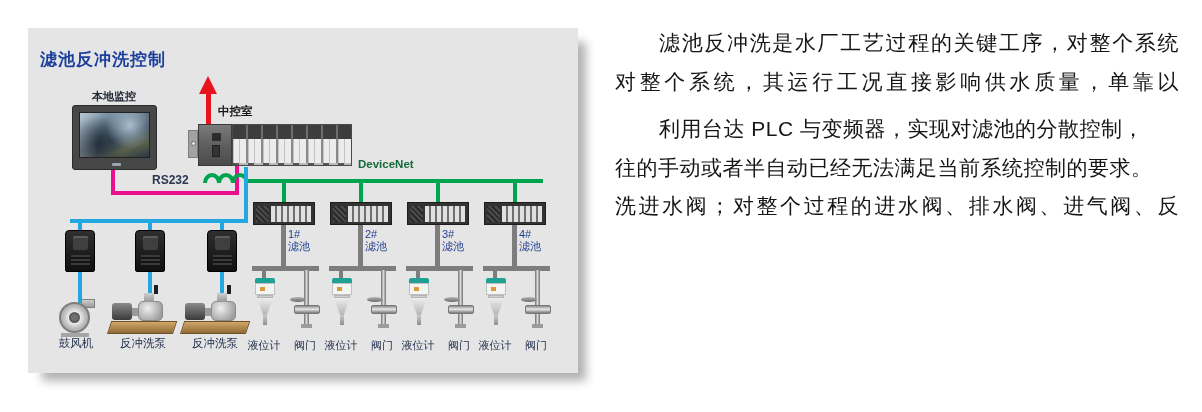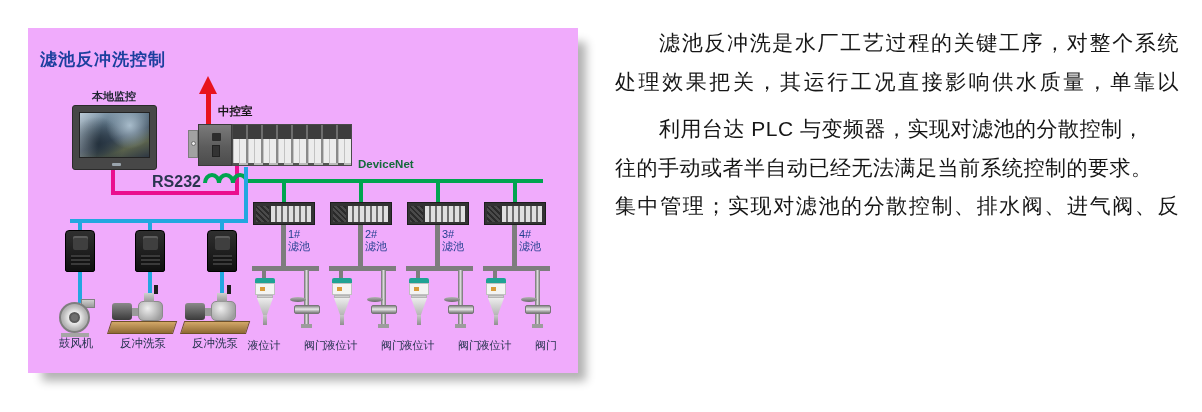--- a/index.html
+++ b/index.html
@@ -1,21 +1,21 @@
 <!DOCTYPE html>
 <html><head>
 <meta charset="utf-8">
 <style>
   * { margin:0; padding:0; box-sizing:border-box; }
   html,body { width:1202px; height:412px; background:#ffffff; overflow:hidden;
               font-family:"Liberation Sans","DejaVu Sans",sans-serif; }
 
   
   .card { position:absolute; left:28px; top:28px; width:550px; height:345px;
-          background:#f0abfc; box-shadow:11px 11px 9px -3px rgba(0,0,0,0.30); }
+          background:#e5e5e5; box-shadow:11px 11px 9px -3px rgba(0,0,0,0.30); }
   .abs { position:absolute; }
   .card-title { left:12px; top:20px; font-size:17px; font-weight:bold; color:#1c3f9e; letter-spacing:1px; }
 
   .small-lbl { font-size:11px; color:#1e2430;font-weight:bold; }
 
   
   .hmi { left:44px; top:77px; width:85px; height:65px; background:#474747;
          border:1px solid #2b2b2b; border-radius:3px; }
   .hmi-screen { position:absolute; left:6px; top:6px; width:71px; height:46px;
     border:1px solid #222;
@@ -45,21 +45,21 @@
   .arrow-bar { left:178px; top:66px; width:5px; height:31px; background:#e8131d; }
   .arrow-head { left:171px; top:48px; width:0; height:0;
                 border-left:9px solid transparent; border-right:9px solid transparent;
                 border-bottom:18px solid #e8131d; }
   .ctrl-room { left:190px; top:76px; font-size:11.5px; font-weight:bold; color:#151515; }
 
   
   .m { background:#ea0f8e; }   
   .b { background:#22a7e0; }   
   .g { background:#00a44f; }   
-  .rs232-lbl { left:124px; top:145px; font-size:16px; font-weight:600; color:#2a3550; }
+  .rs232-lbl { left:124px; top:145px; font-size:12px; font-weight:600; color:#2a3550; }
   .devnet-lbl { left:330px; top:130px; font-size:11.5px; font-weight:bold; color:#156a3a; }
 
   
   .vfd { width:30px; height:42px; background:linear-gradient(180deg,#2f2f2f,#101010); border-radius:4px 4px 2px 2px; border:1px solid #000; }
   .vfd-pad { position:absolute; left:7px; top:5px; width:15px; height:14px; background:#3f3f3f; border-radius:2px;
              box-shadow:inset 0 2px 0 #5c5c5c; }
   .vfd-vents { position:absolute; left:5px; bottom:4px; width:19px; height:12px;
                background:repeating-linear-gradient(180deg,#3a3a3a 0 2px,#141414 2px 4px); }
 
   
@@ -103,21 +103,21 @@
              clip-path:polygon(0 0,100% 0,62% 100%,38% 100%); background:linear-gradient(180deg,#ededed,#b5b5b5); }
   .sn-tip { position:absolute; left:10px; top:37px; width:4px; height:10px; background:linear-gradient(180deg,#c9c9c9,#8f8f8f); }
   .vv-pipe { position:absolute; left:51px; top:68px; width:5px; height:57px;
              background:linear-gradient(90deg,#6f6f6f,#d9d9d9 50%,#6f6f6f); }
   .vv-handle { position:absolute; left:37px; top:95px; width:16px; height:5px; border-radius:50%;
                background:linear-gradient(180deg,#b5b5b5,#6a6a6a); }
   .vv-tee { position:absolute; left:41px; top:103px; width:26px; height:9px; border-radius:2px;
             background:linear-gradient(180deg,#8a8a8a,#e8e8e8 45%,#7a7a7a); border:1px solid #777; }
   .vv-flange { position:absolute; left:48px; top:122px; width:11px; height:4px; background:#9c9c9c; }
   .u-sn-lbl { position:absolute; left:-9px; top:136px; width:40px; font-size:11px; color:#26334f; text-align:center; }
-  .u-vv-lbl { position:absolute; left:44px; top:136px; width:36px; font-size:11px; color:#26334f; text-align:center; }
+  .u-vv-lbl { position:absolute; left:34px; top:136px; width:36px; font-size:11px; color:#26334f; text-align:center; }
 
   
   .desc { position:absolute; left:615px; top:24px; width:564px; color:#161616; }
   .ln { font-size:21px; line-height:38.6px; text-align:justify; text-align-last:justify; letter-spacing:0.5px; white-space:nowrap; }
   .ind { padding-left:44px; }
   .natural { text-align-last:left; }
   .para2 { margin-top:9px; }
 </style>
 </head>
 <body>
@@ -327,17 +327,17 @@
     <div class="vv-tee"></div>
     <div class="vv-flange"></div>
     <div class="u-sn-lbl">液位计</div>
     <div class="u-vv-lbl">阀门</div>
   </div>
 
 </div>
 
 <div class="desc">
   <div class="ln ind">滤池反冲洗是水厂工艺过程的关键工序，对整个系统</div>
-  <div class="ln">处理效果把关，其运行工况直接影响供水质量，单靠以</div>
+  <div class="ln">对整个系统，其运行工况直接影响供水质量，单靠以</div>
   <div class="ln ind natural para2">利用台达 PLC 与变频器，实现对滤池的分散控制，</div>
   <div class="ln natural">往的手动或者半自动已经无法满足当前系统控制的要求。</div>
-  <div class="ln">集中管理；实现对滤池的分散控制、排水阀、进气阀、反</div>
+  <div class="ln">洗进水阀；对整个过程的进水阀、排水阀、进气阀、反</div>
 </div>
 
 </body></html>

